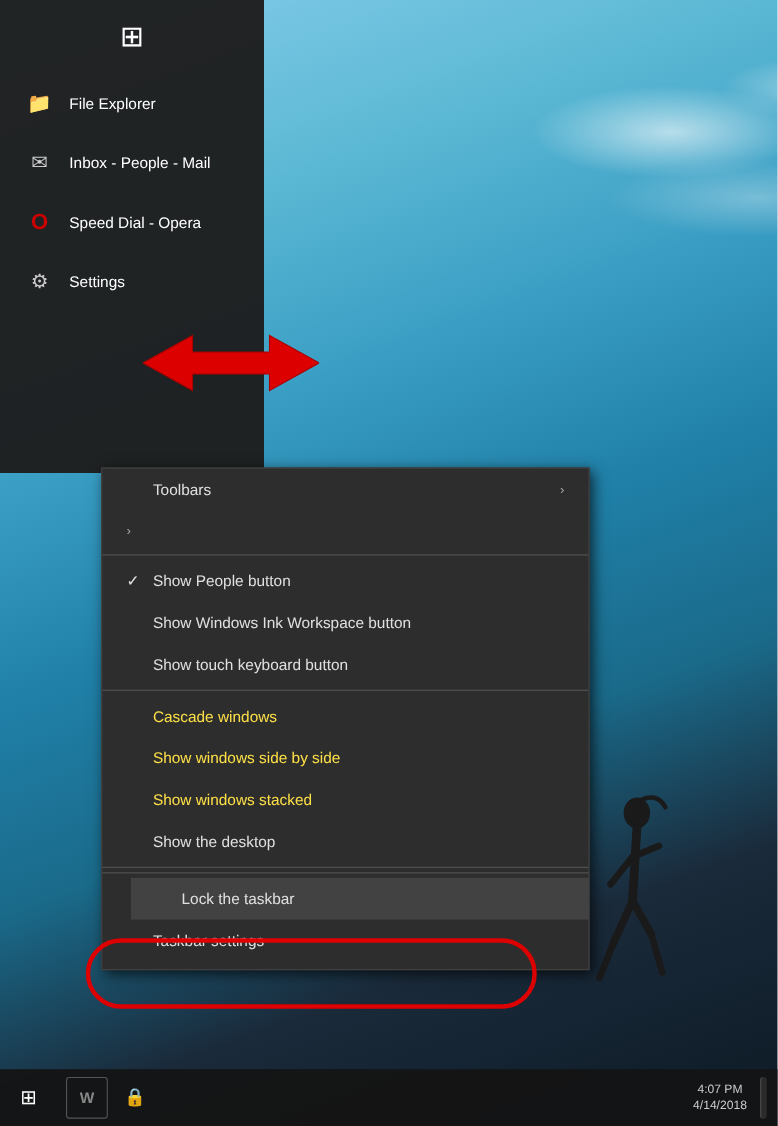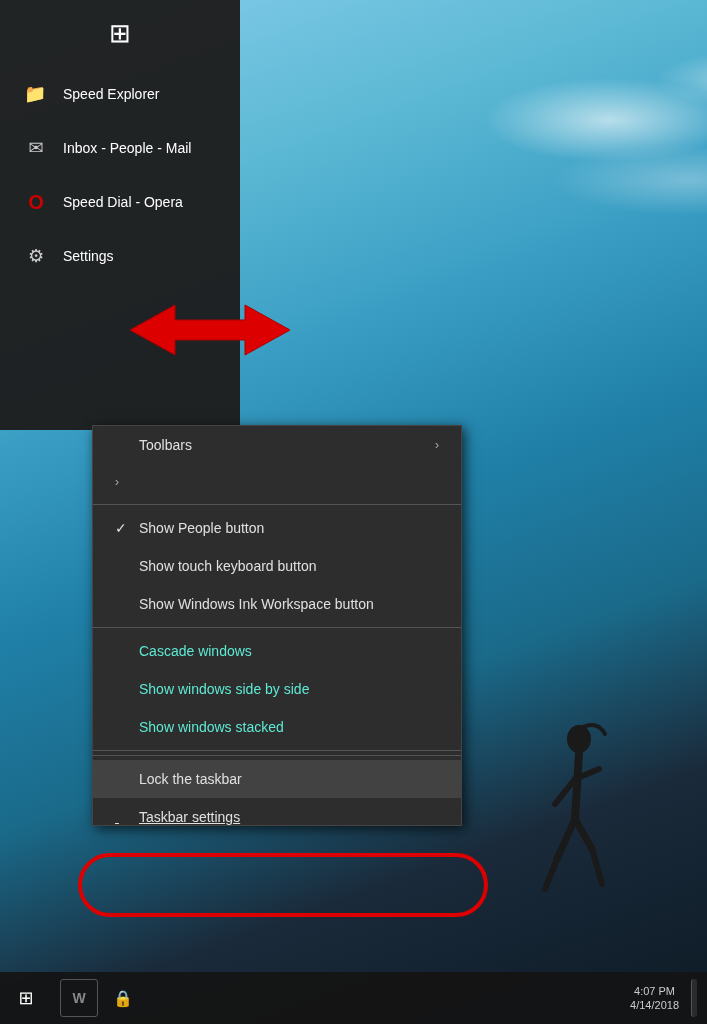--- a/index.html
+++ b/index.html
@@ -92,40 +92,40 @@
       color: #DD0000;
       text-shadow: 2px 2px 4px rgba(0,0,0,0.5);
       font-weight: bold;
     }
 
     
     .context-menu {
       position: absolute;
       top: 425px;
       left: 92px;
-      width: 370px;
+      width: 444px;
       background: #2D2D2D;
       border: 1px solid #444;
       box-shadow: 3px 3px 12px rgba(0,0,0,0.7);
       z-index: 30;
       color: #E0E0E0;
       font-size: 14px;
     }
 
     .menu-item {
       padding: 11px 22px;
       cursor: pointer;
       display: flex;
       align-items: center;
       justify-content: space-between;
       white-space: nowrap;
     }
 
     .menu-item.disabled {
-      color: #5eead4;
+      color: #fde047;
       cursor: default;
     }
 
     .menu-item .checkmark {
       width: 20px;
       margin-right: 4px;
       color: #E0E0E0;
       font-size: 14px;
     }
 
@@ -141,20 +141,21 @@
     }
 
     .menu-separator {
       height: 1px;
       background: #555;
       margin: 4px 0;
     }
 
     .menu-item.highlighted {
       background: rgba(255,255,255,0.12);
+      margin-left: 26px;
     }
 
     
     .red-circle {
       position: absolute;
       top: 853px;
       left: 78px;
       width: 410px;
       height: 64px;
       border: 4px solid #DD0000;
@@ -250,21 +251,21 @@
   <path d="M52 20 Q70 10 78 25" stroke="#1a1a1a" stroke-width="4" fill="none" stroke-linecap="round"></path>
 </svg>
 
 <div class="start-menu">
   <div class="start-logo">
     <span>⊞</span>
   </div>
 
   <div class="start-menu-item">
     <div class="item-icon icon-folder">📁</div>
-    <span>Speed Explorer</span>
+    <span>File Explorer</span>
   </div>
 
   <div class="start-menu-item">
     <div class="item-icon icon-mail">✉</div>
     <span>Inbox - People - Mail</span>
   </div>
 
   <div class="start-menu-item">
     <div class="item-icon icon-opera" style="font-weight:bold;font-size:20px;color:#CC0000;">O</div>
     <span>Speed Dial - Opera</span>
@@ -303,31 +304,31 @@
   <div class="menu-item">
     <div class="menu-item-content">
       <span class="checkmark">✓</span>
       <span>Show People button</span>
     </div>
   </div>
 
   <div class="menu-item">
     <div class="menu-item-content">
       <span class="checkmark">&nbsp;</span>
+      <span>Show Windows Ink Workspace button</span>
+    </div>
+  </div>
+
+  <div class="menu-item">
+    <div class="menu-item-content">
+      <span class="checkmark">&nbsp;</span>
       <span>Show touch keyboard button</span>
     </div>
   </div>
 
-  <div class="menu-item">
-    <div class="menu-item-content">
-      <span class="checkmark">&nbsp;</span>
-      <span>Show Windows Ink Workspace button</span>
-    </div>
-  </div>
-
   <div class="menu-separator"></div>
 
   <div class="menu-item disabled">
     <div class="menu-item-content">
       <span class="checkmark">&nbsp;</span>
       <span>Cascade windows</span>
     </div>
   </div>
 
   <div class="menu-item disabled">
@@ -337,34 +338,40 @@
     </div>
   </div>
 
   <div class="menu-item disabled">
     <div class="menu-item-content">
       <span class="checkmark">&nbsp;</span>
       <span>Show windows stacked</span>
     </div>
   </div>
 
+  <div class="menu-item">
+    <div class="menu-item-content">
+      <span class="checkmark">&nbsp;</span>
+      <span>Show the desktop</span>
+    </div>
+  </div>
 
   <div class="menu-separator"></div>
 
 
   <div class="menu-separator"></div>
 
   <div class="menu-item highlighted" style="background: rgba(255,255,255,0.1);">
     <div class="menu-item-content">
       <span class="checkmark">&nbsp;</span>
       <span>Lock the taskbar</span>
     </div>
   </div>
 
-  <div class="menu-item" style="padding-bottom:0;text-decoration:underline;">
+  <div class="menu-item" style="padding-bottom:18px;">
     <div class="menu-item-content">
       <span class="checkmark">&nbsp;</span>
       <span>Taskbar settings</span>
     </div>
   </div>
 
 </div>
 
 <div class="red-circle"></div>
 

